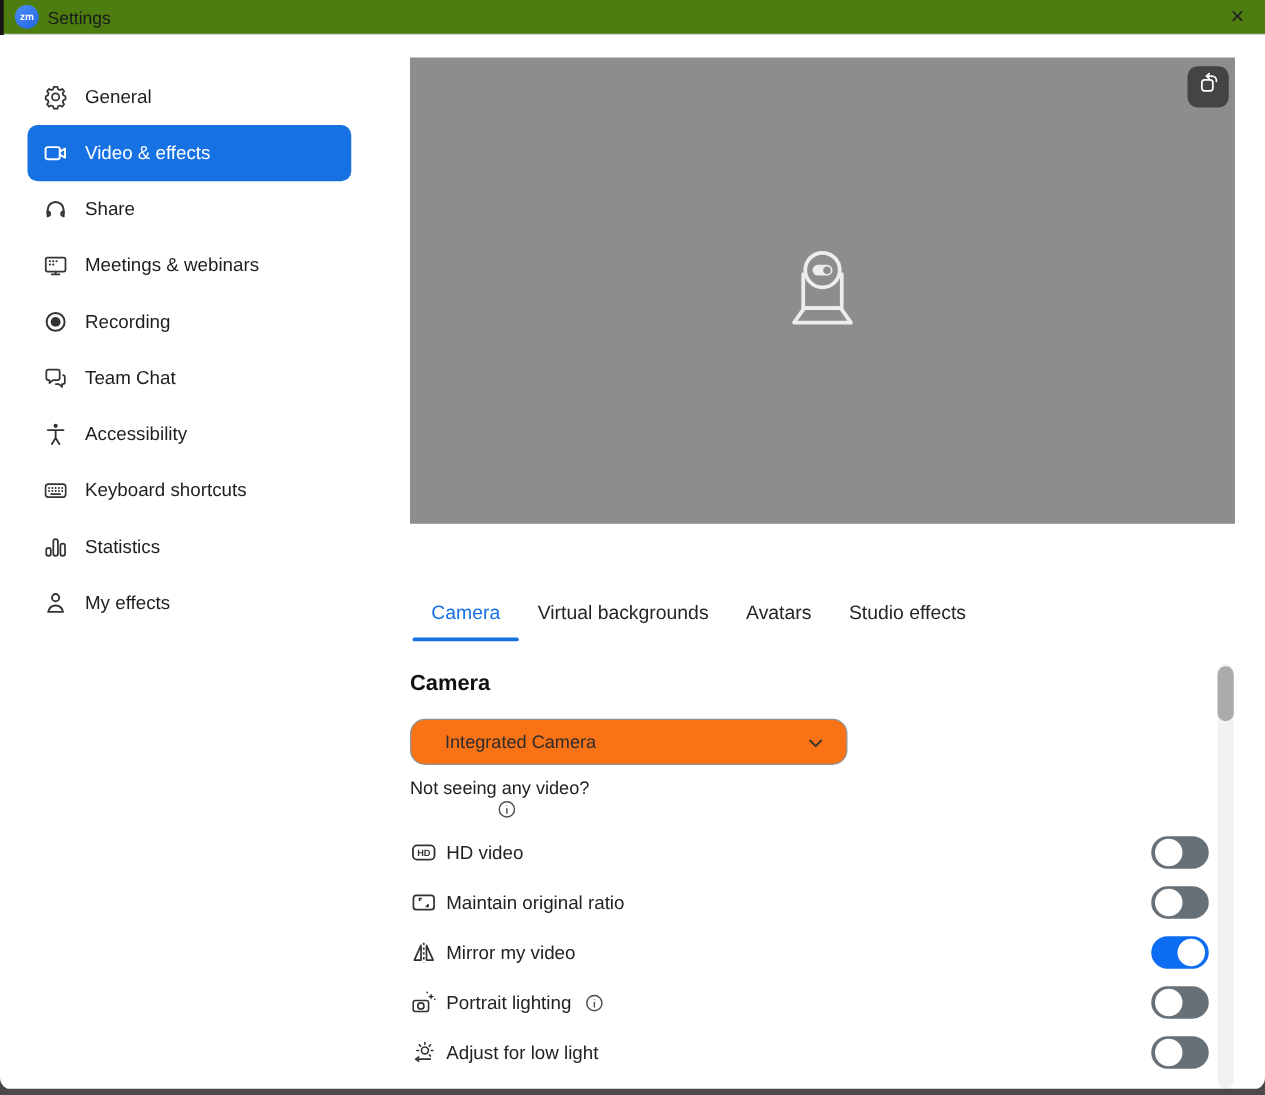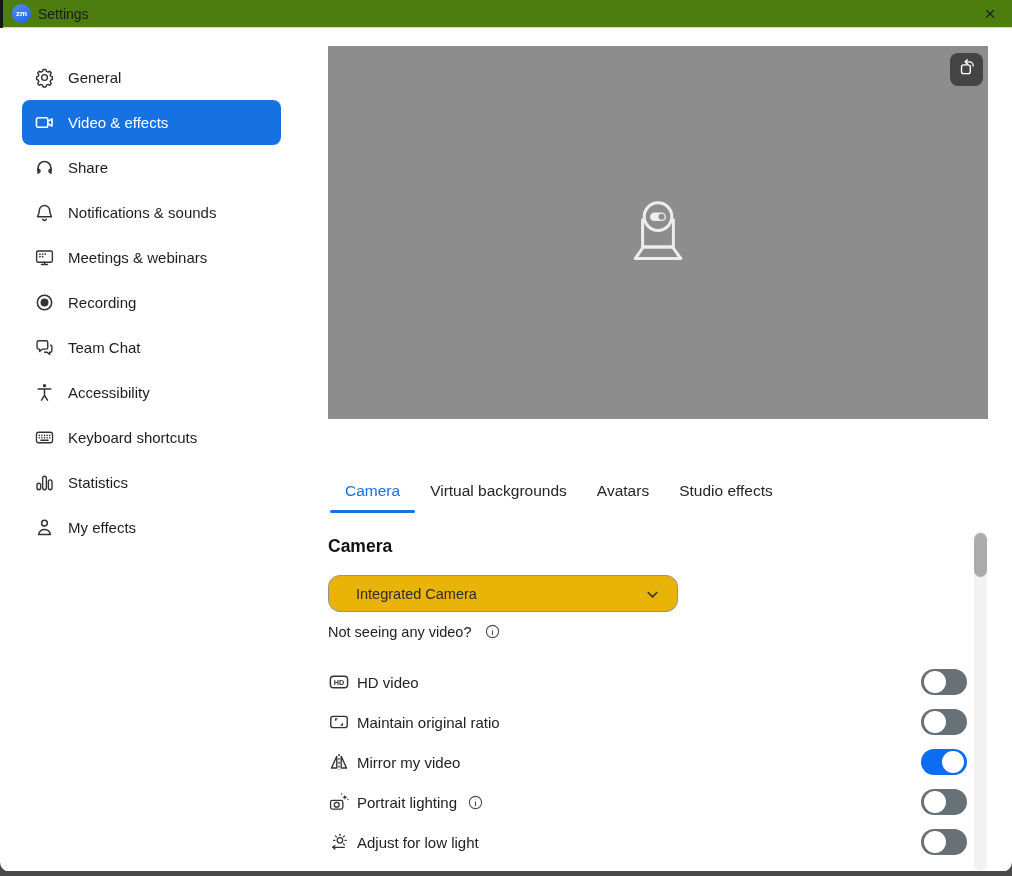--- a/index.html
+++ b/index.html
@@ -35,23 +35,23 @@
 
   
   .tabs { position:absolute; left:330px; top:477px; display:flex; }
   .tab { position:relative; padding:5px 15px 13px 15px; font-size:15.5px; color:#252525; white-space:nowrap; }
   .tab.active { color:#1672e3; }
   .tab.active::after { content:""; position:absolute; left:0; right:0; bottom:0; height:3px; border-radius:2px; background:#1672e3; }
 
   
   .section-heading { position:absolute; left:328px; top:536px; font-size:17.5px; font-weight:bold; color:#111; }
   .camera-select { position:absolute; left:328px; top:575px; width:350px; height:37px; border:1px solid #8f9398; border-radius:12px;
-    background:#eab308; display:flex; align-items:center; padding-left:27px; font-size:14.5px; color:#2c2c2c; }
+    background:#f97316; display:flex; align-items:center; padding-left:27px; font-size:14.5px; color:#2c2c2c; }
   .camera-select .chev { position:absolute; right:15px; top:9px; width:19px; height:19px; color:#333; }
-  .help-row { position:absolute; left:328px; top:623px; display:flex; align-items:center; font-size:14.5px; color:#212121; }
+  .help-row { position:absolute; left:328px; top:623px; display:flex; align-items:center; font-size:14.5px; color:#212121;flex-direction:column; }
   .info-ic { width:17px; height:17px; margin-left:12px; color:#4d4d4d; display:inline-flex; }
   .info-ic svg { width:17px; height:17px; }
 
   
   .rows { position:absolute; left:328px; top:662px; width:660px; }
   .row { height:40px; display:flex; align-items:center; }
   .row .ric { width:22px; height:22px; margin-right:7px; display:flex; align-items:center; justify-content:center; color:#333; }
   .row .ric svg { width:22px; height:22px; }
   .row .rlbl { font-size:15px; color:#222; }
   .row .info-ic { margin-left:10px; }
@@ -106,29 +106,20 @@
       <span class="icon">
           <svg viewBox="0 0 24 24" fill="none" stroke="currentColor" stroke-width="1.8">
             <path d="M4.7 16.5v-4a7.3 7.3 0 0 1 14.6 0v4"></path>
             <path d="M4.7 13.9c1.5.2 2.2 1.1 2.2 2.2 0 1-.7 1.9-2.2 2.1z"></path>
             <path d="M19.3 13.9c-1.5.2-2.2 1.1-2.2 2.2 0 1 .7 1.9 2.2 2.1z"></path>
           </svg>
         </span>
       <span class="lbl">Share</span>
     </div>
 
-    <div class="side-item">
-      <span class="icon">
-          <svg viewBox="0 0 24 24" fill="none" stroke="currentColor" stroke-width="1.7" stroke-linecap="round" stroke-linejoin="round">
-            <path d="M18 10c0-3.3-2.7-6-6-6s-6 2.7-6 6c0 4.8-1.9 5.4-1.9 6.8h15.8c0-1.4-1.9-2-1.9-6.8z"></path>
-            <path d="M10 19.6a2.1 2.1 0 0 0 4 0"></path>
-          </svg>
-        </span>
-      <span class="lbl">Notifications &amp; sounds</span>
-    </div>
 
     <div class="side-item">
       <span class="icon">
           <svg viewBox="0 0 24 24" fill="none" stroke="currentColor" stroke-width="1.6" stroke-linecap="round">
             <rect x="3" y="4.6" width="18" height="12.8" rx="1.6"></rect>
             <path d="M12 17.4V20M8.5 20h7"></path>
             <g fill="currentColor" stroke="none">
               <circle cx="6.8" cy="8" r="1"></circle>
               <circle cx="9.8" cy="8" r="1"></circle>
               <circle cx="12.8" cy="8" r="1"></circle>

